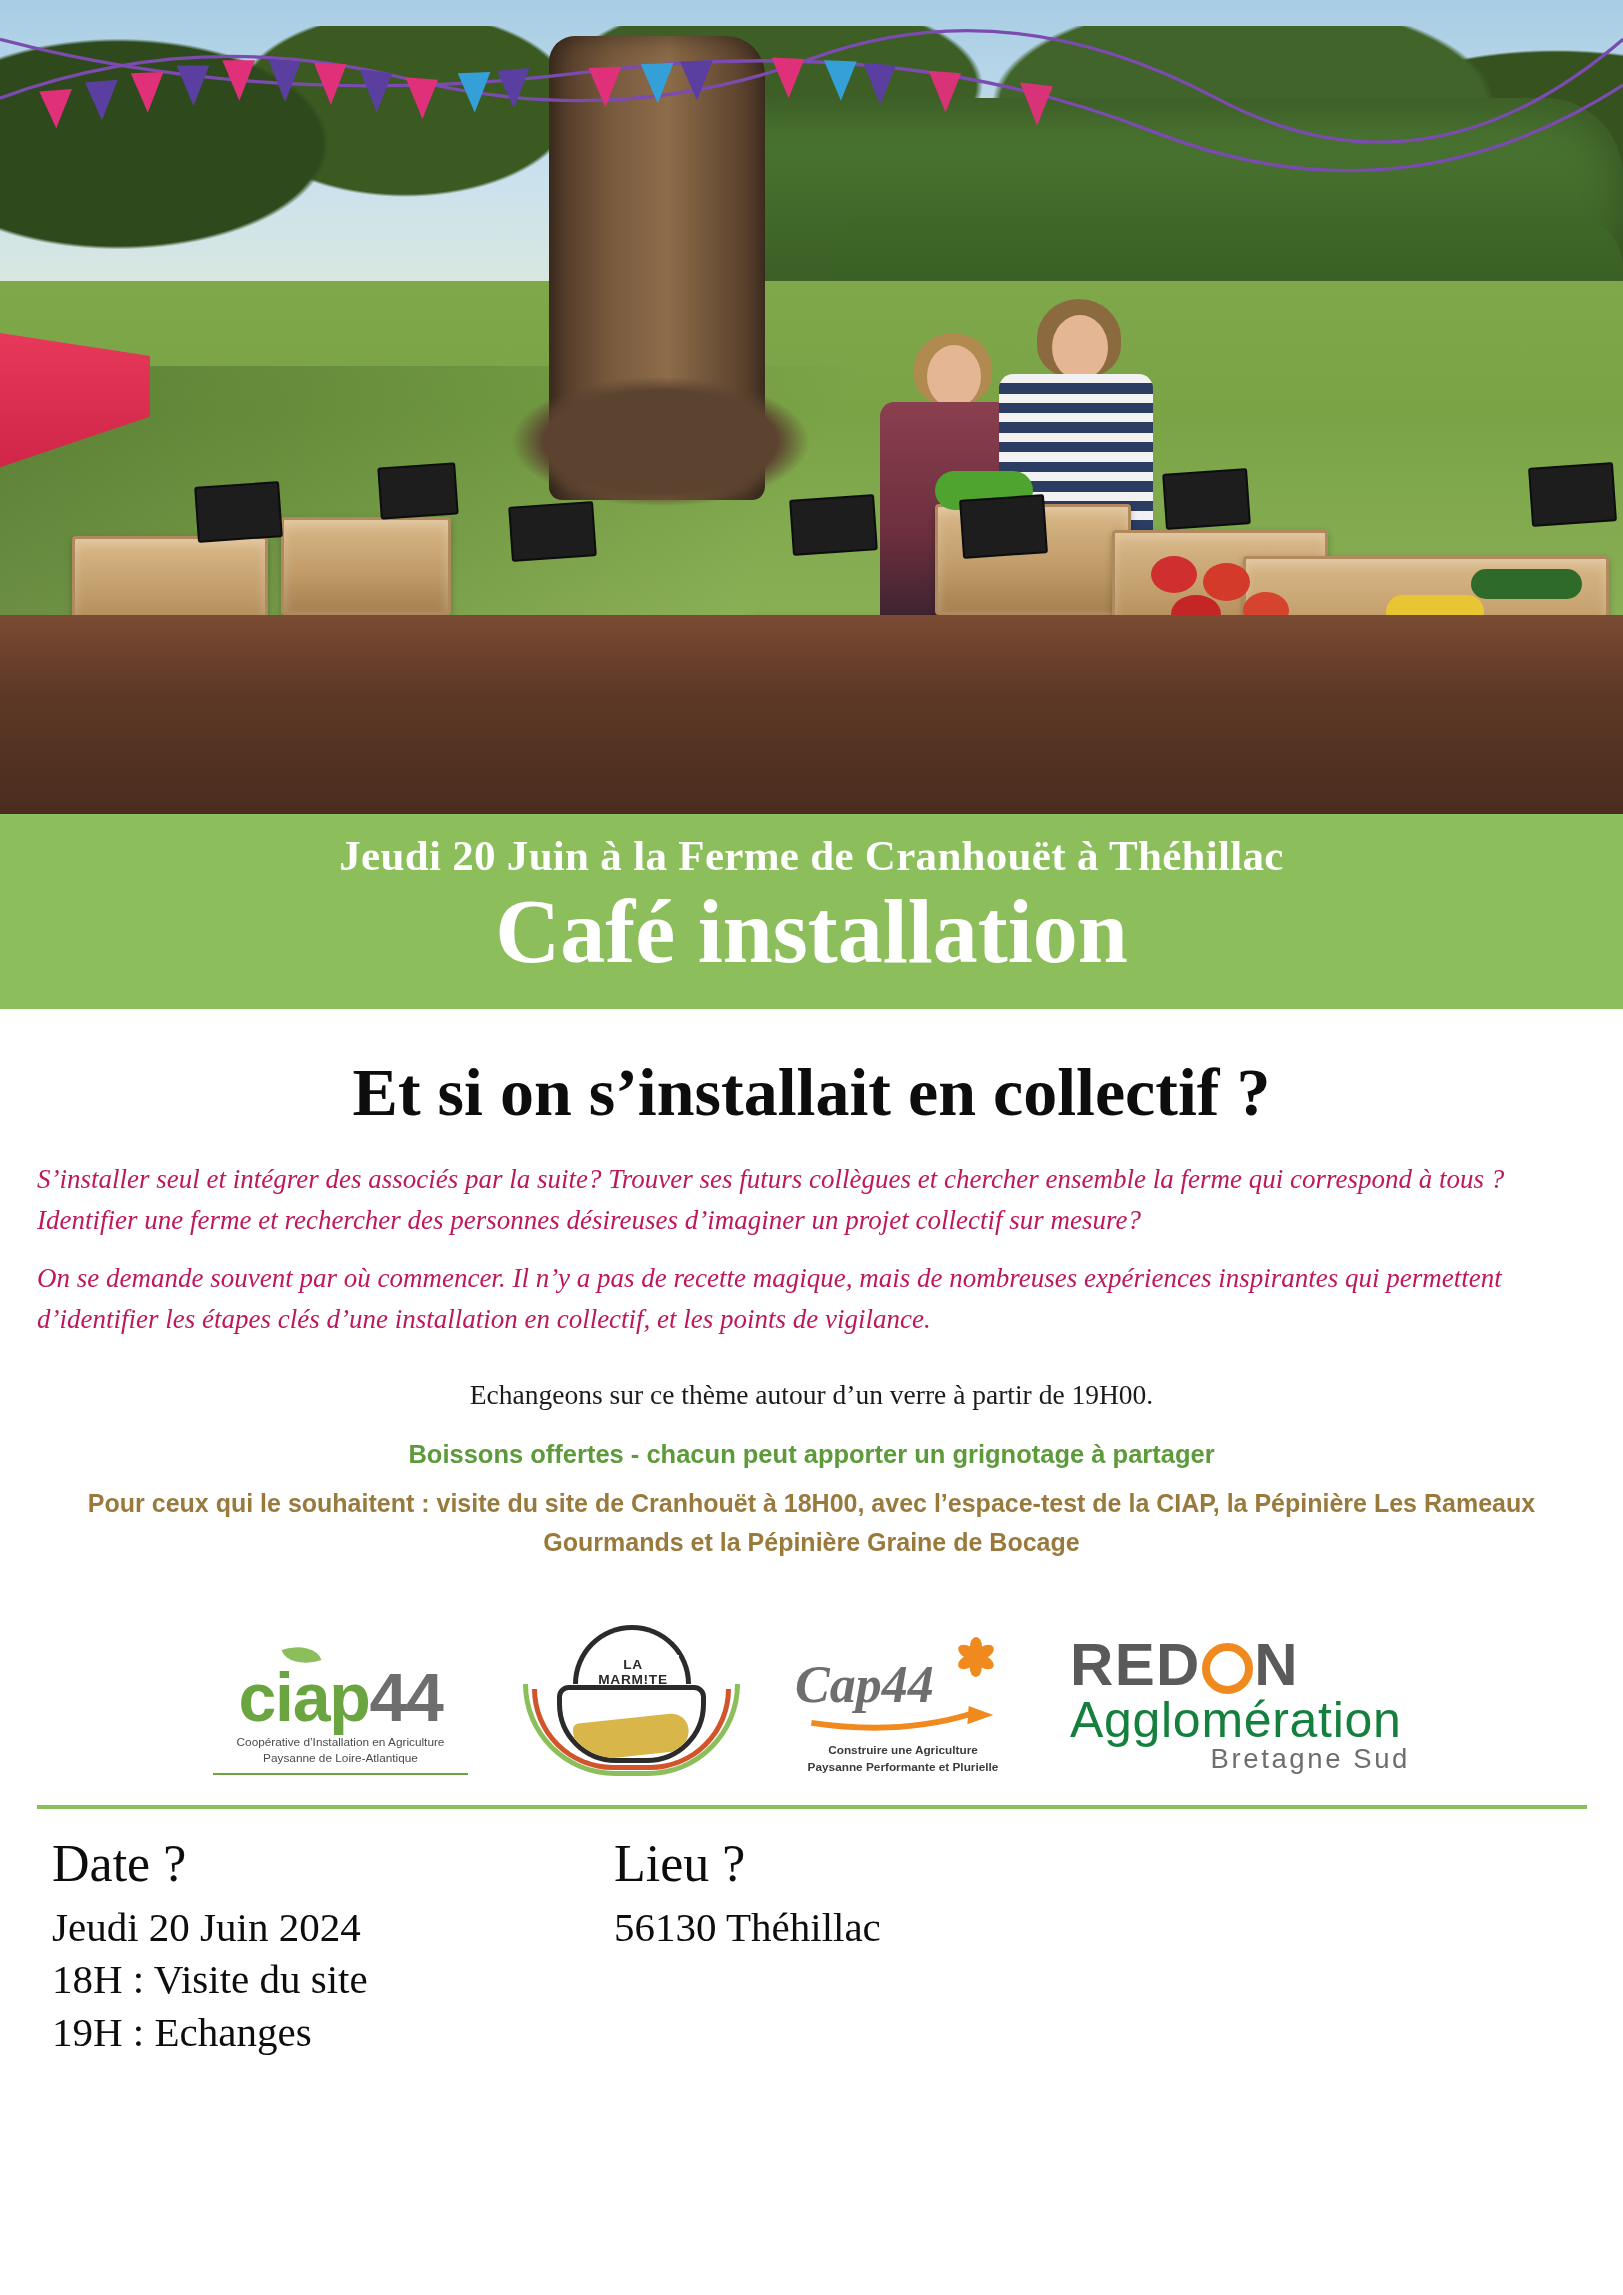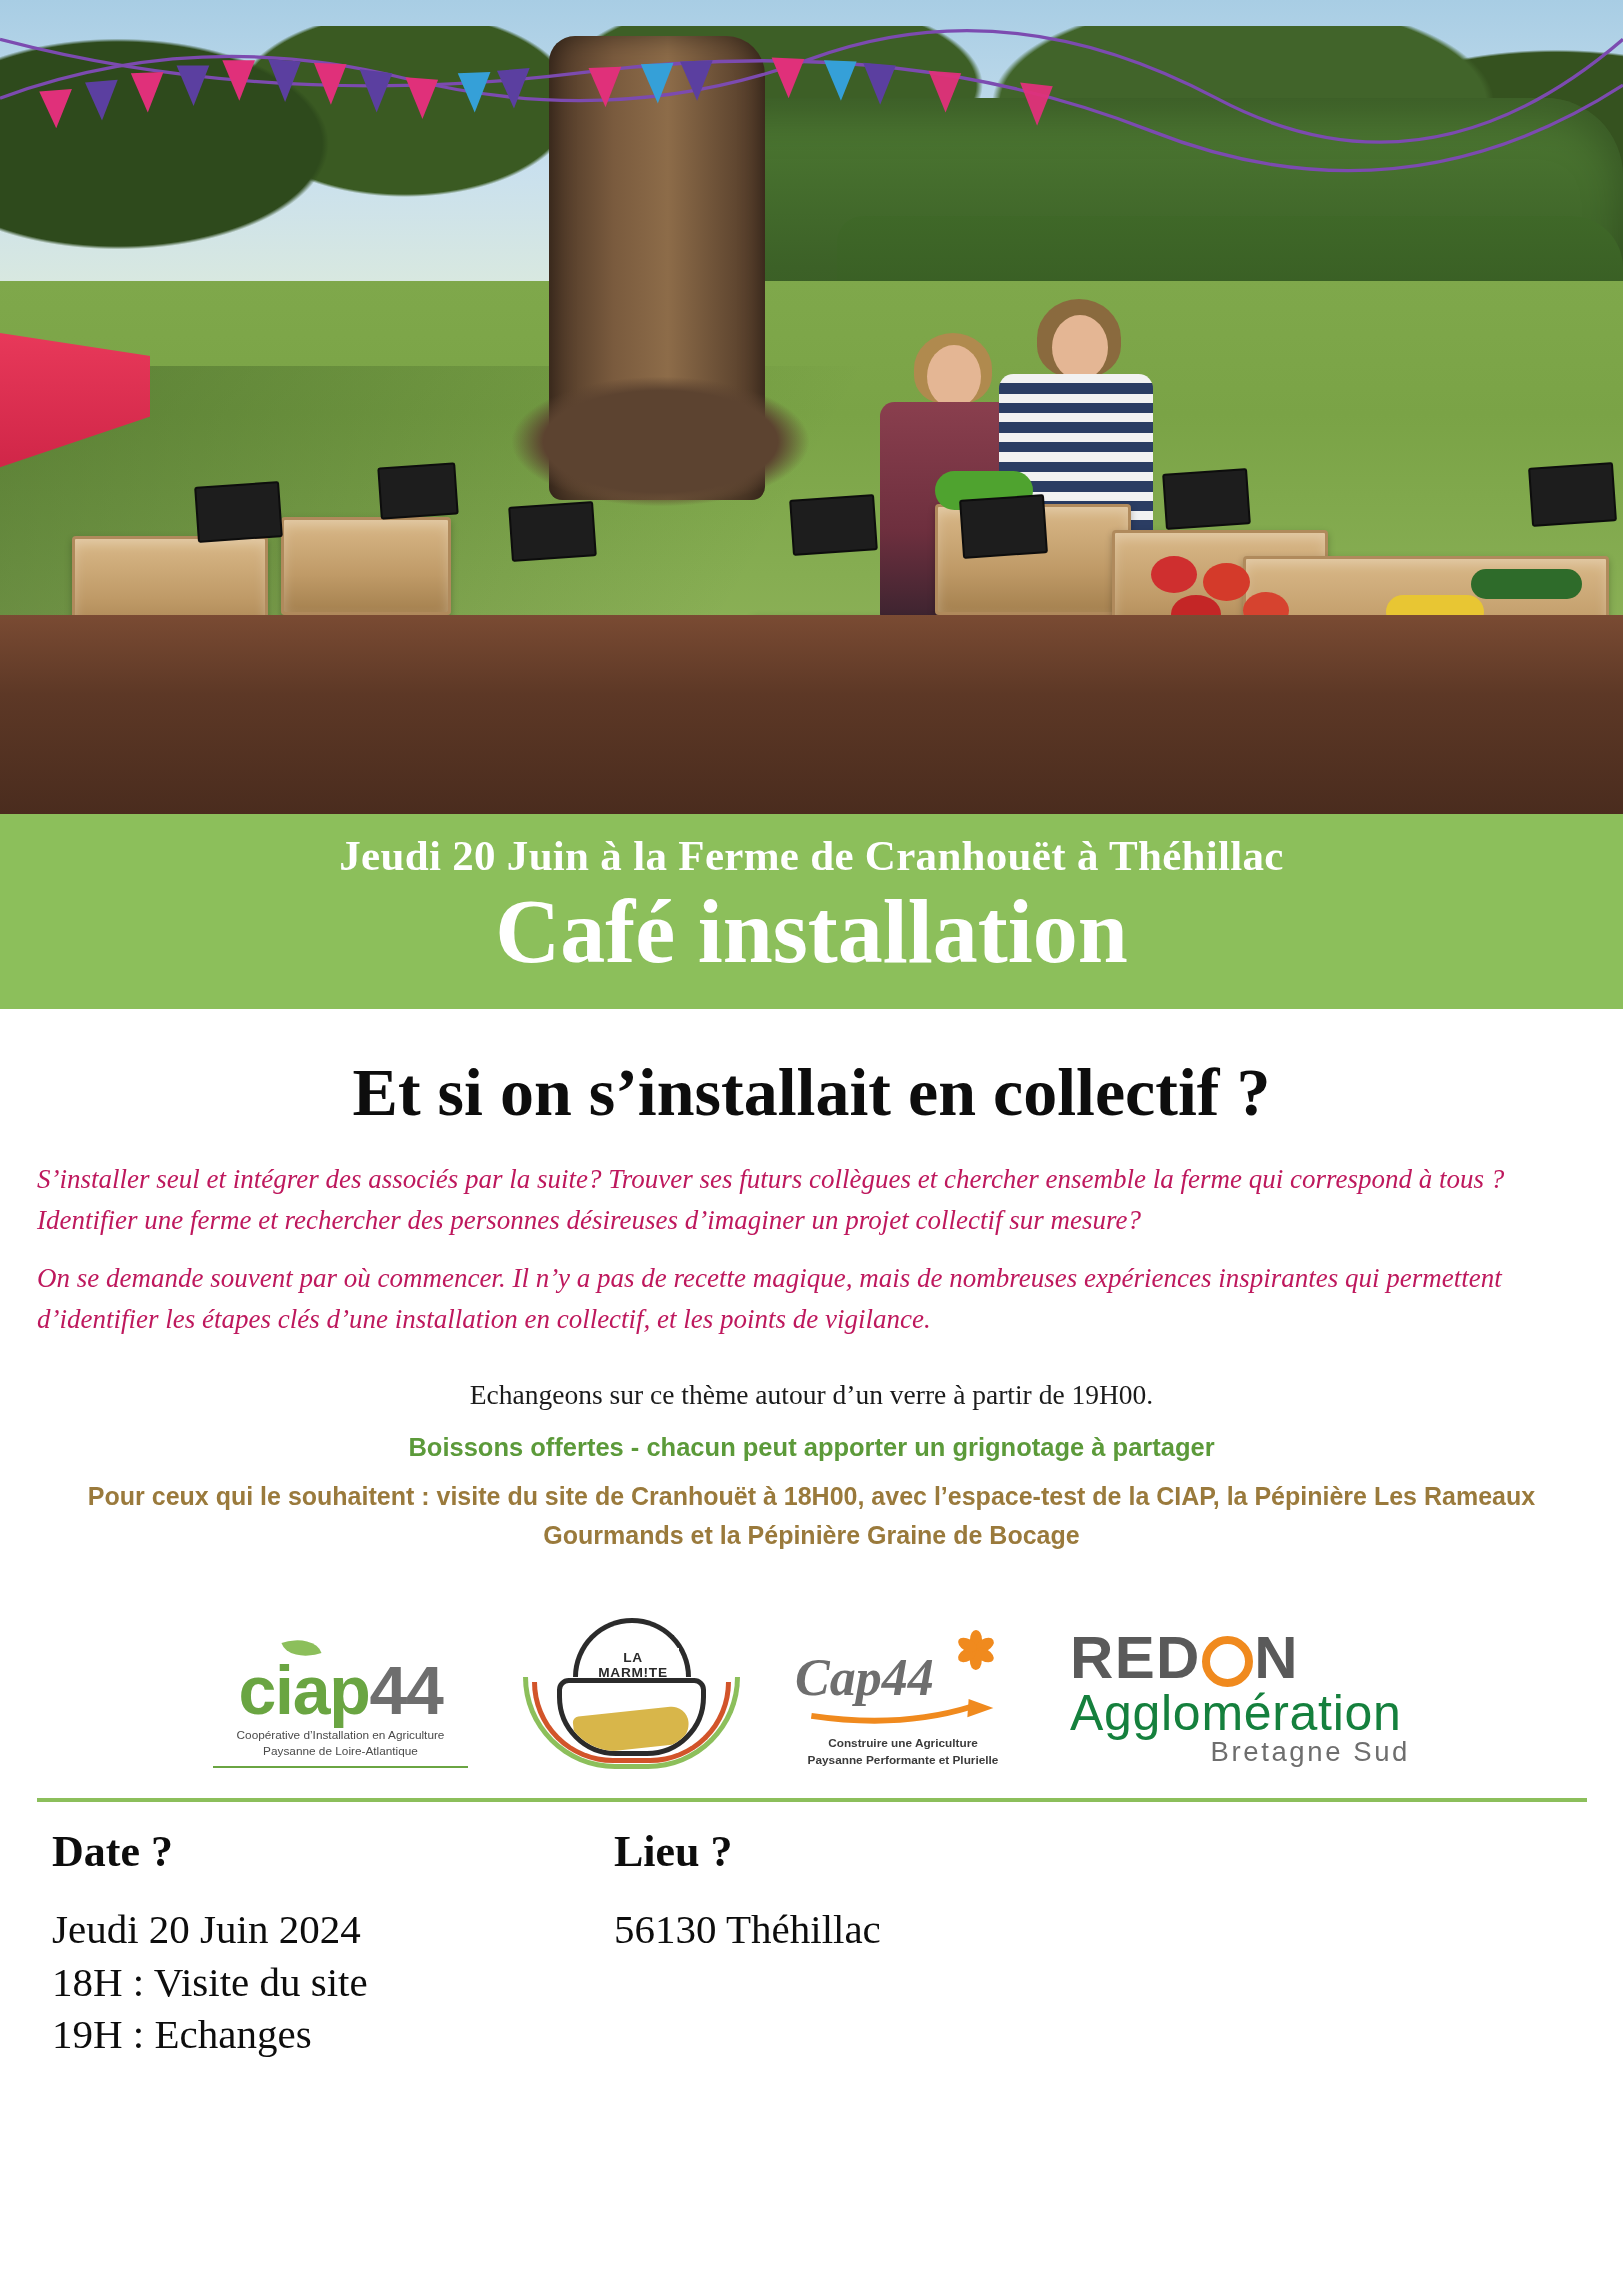--- a/index.html
+++ b/index.html
@@ -150,21 +150,21 @@
   .para.second { margin-top: 17px; }
 
   .center-lines { text-align: center; margin-top: 34px; }
   .cl-1 {
     font-family: "Liberation Serif", serif;
     font-size: 27.5px; color: #1b1b1b; line-height: 1.5;
   }
   .cl-2 {
     font-family: "Liberation Sans", sans-serif;
     font-weight: bold;
-    font-size: 25.5px; color: #5c9a3a; line-height: 1.6; margin-top: 12px;
+    font-size: 25.5px; color: #5c9a3a; line-height: 1.6; margin-top: 19px;
   }
   .cl-3 {
     font-family: "Liberation Sans", sans-serif;
     font-weight: bold;
     font-size: 25px; color: #9a7a3c; line-height: 1.55; margin-top: 9.2px;
     padding: 0 26px;
   }
 
   
   .logos {
@@ -275,22 +275,22 @@
     display: flex;
     padding: 26px 52px 0 52px;
     gap: 26px;
   }
   .fcol { flex: 1; }
   .fcol.c1 { flex: 0 0 536px; }
   .fcol.c2 { flex: 0 0 510px; }
   .fcol.c3 { flex: 1; }
   .fh {
     font-family: "Liberation Serif", serif;
-    font-weight: bold; font-size: 44px; color: #0d0d0d; line-height: 1.1;
-    margin-bottom: 27px;
+    font-weight: normal; font-size: 52px; color: #0d0d0d; line-height: 1.1;
+    margin-bottom: 9px;
   }
   .fl {
     font-family: "Liberation Serif", serif;
     font-size: 41px; color: #0d0d0d; line-height: 1.28;
   }
   .contact-row { display: flex; align-items: flex-start; gap: 10.5px; margin-bottom: 5.2px; }
   .tri {
     width: 0; height: 0; margin-top: 14.4px;
     border-left: 17px solid #8cbf5b;
     border-top: 10.5px solid transparent;

